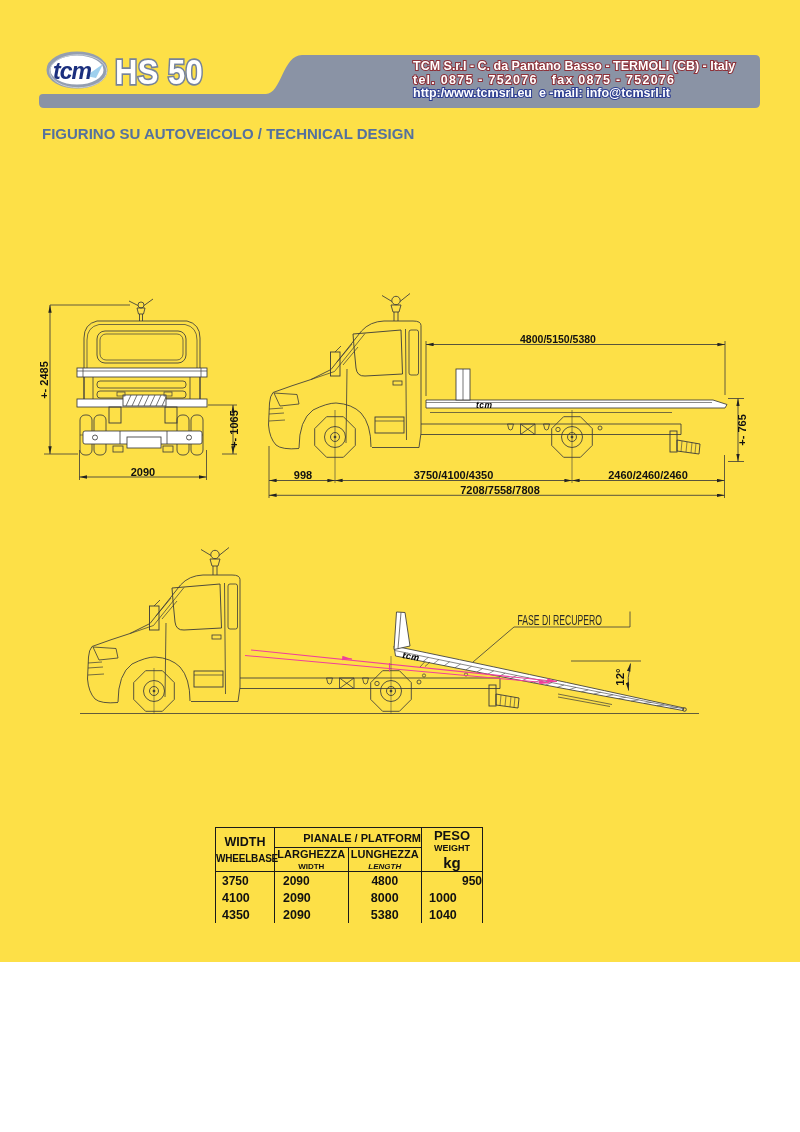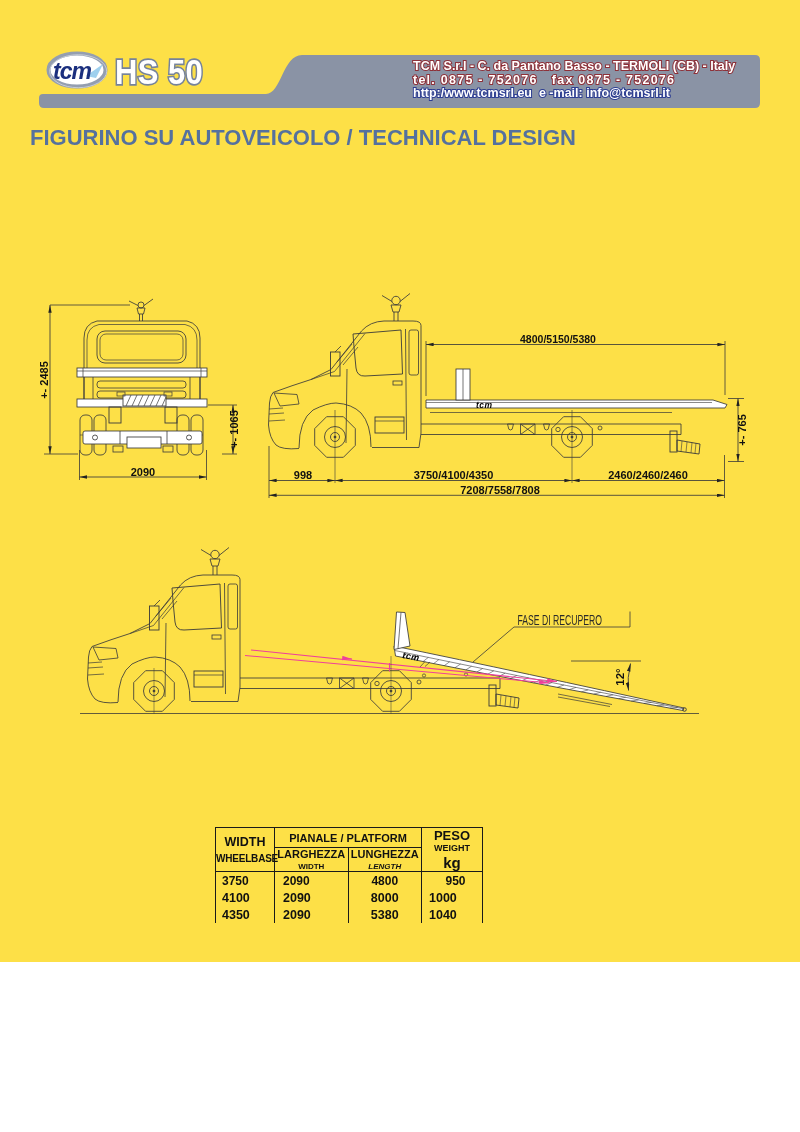--- a/index.html
+++ b/index.html
@@ -1,19 +1,19 @@
 <!DOCTYPE html>
 <html><head>
 <meta charset="utf-8">
 <style>
   html,body{margin:0;padding:0;background:#fff;}
   .page{position:relative;width:800px;height:962px;background:#fde047;overflow:hidden;
         font-family:"Liberation Sans",sans-serif;}
   .abs{position:absolute;}
-  .title{left:30px;top:125px;font-size:22px;font-weight:bold;color:#55719e;letter-spacing:0;}
+  .title{left:42px;top:125px;font-size:15px;font-weight:bold;color:#55719e;letter-spacing:0;}
   table.spec{border-collapse:collapse;table-layout:fixed;}
   table.spec td{border:1px solid #1a1a1a;padding:0;font-weight:bold;color:#111;
     vertical-align:middle;text-align:center;}
   table.spec td.nb{border-top:none;border-bottom:none;}
   .ftline{left:38px;top:1054px;width:723px;height:2.6px;background:#5b7591;}
   .pnum{left:752px;top:1061px;font-size:14px;color:#222;}
 </style>
 </head>
 <body>
 <div class="page">
@@ -234,42 +234,42 @@
 <div class="abs title">FIGURINO SU AUTOVEICOLO / TECHNICAL DESIGN</div>
 
 <div class="abs" style="left:215px;top:827px;">
 <table class="spec" style="width:268px;">
   <tbody>
           <tr>
     <td rowspan="2" style="width:58px;">
               <div style="font-size:12.5px;">WIDTH</div>
               <div style="font-size:10px;margin-top:4px;letter-spacing:-0.2px;">WHEELBASE</div>
             </td>
-    <td colspan="2" style="height:19px;font-size:11px;white-space:nowrap;">PIANALE / PLATFORM</td>
+    <td colspan="2" style="height:19px;font-size:11px;white-space:nowrap;text-align:right;">PIANALE / PLATFORM</td>
     <td rowspan="2" style="width:60px;">
               <div style="font-size:13px;">PESO</div>
               <div style="font-size:9px;">WEIGHT</div>
               <div style="font-size:15px;margin-top:1px;">kg</div>
             </td>
   </tr>
   <tr>
     <td style="width:73px;height:23px;white-space:nowrap;">
               <div style="font-size:11px;">LARGHEZZA</div>
               <div style="font-size:8px;margin-top:2px;">WIDTH</div>
             </td>
     <td style="width:71px;white-space:nowrap;">
               <div style="font-size:11px;">LUNGHEZZA</div>
               <div style="font-size:8px;margin-top:2px;font-style:italic;">LENGTH</div>
             </td>
   </tr>
   <tr style="font-size:12px;">
     <td class="nb" style="height:17px;text-align:left;padding-left:6px;">3750</td>
     <td class="nb" style="text-align:left;padding-left:8px;">2090</td>
     <td class="nb">4800</td>
-    <td class="nb" style="text-align:center;padding-left:7px;">950</td>
+    <td class="nb" style="text-align:right;padding-left:7px;">950</td>
   </tr>
   <tr style="font-size:12.5px;">
     <td class="nb" style="height:17px;text-align:left;padding-left:6px;">4100</td>
     <td class="nb" style="text-align:left;padding-left:8px;">2090</td>
     <td class="nb">8000</td>
     <td class="nb" style="text-align:left;padding-left:7px;">1000</td>
   </tr>
   <tr style="font-size:12.5px;">
     <td class="nb" style="height:17px;text-align:left;padding-left:6px;">4350</td>
     <td class="nb" style="text-align:left;padding-left:8px;">2090</td>

